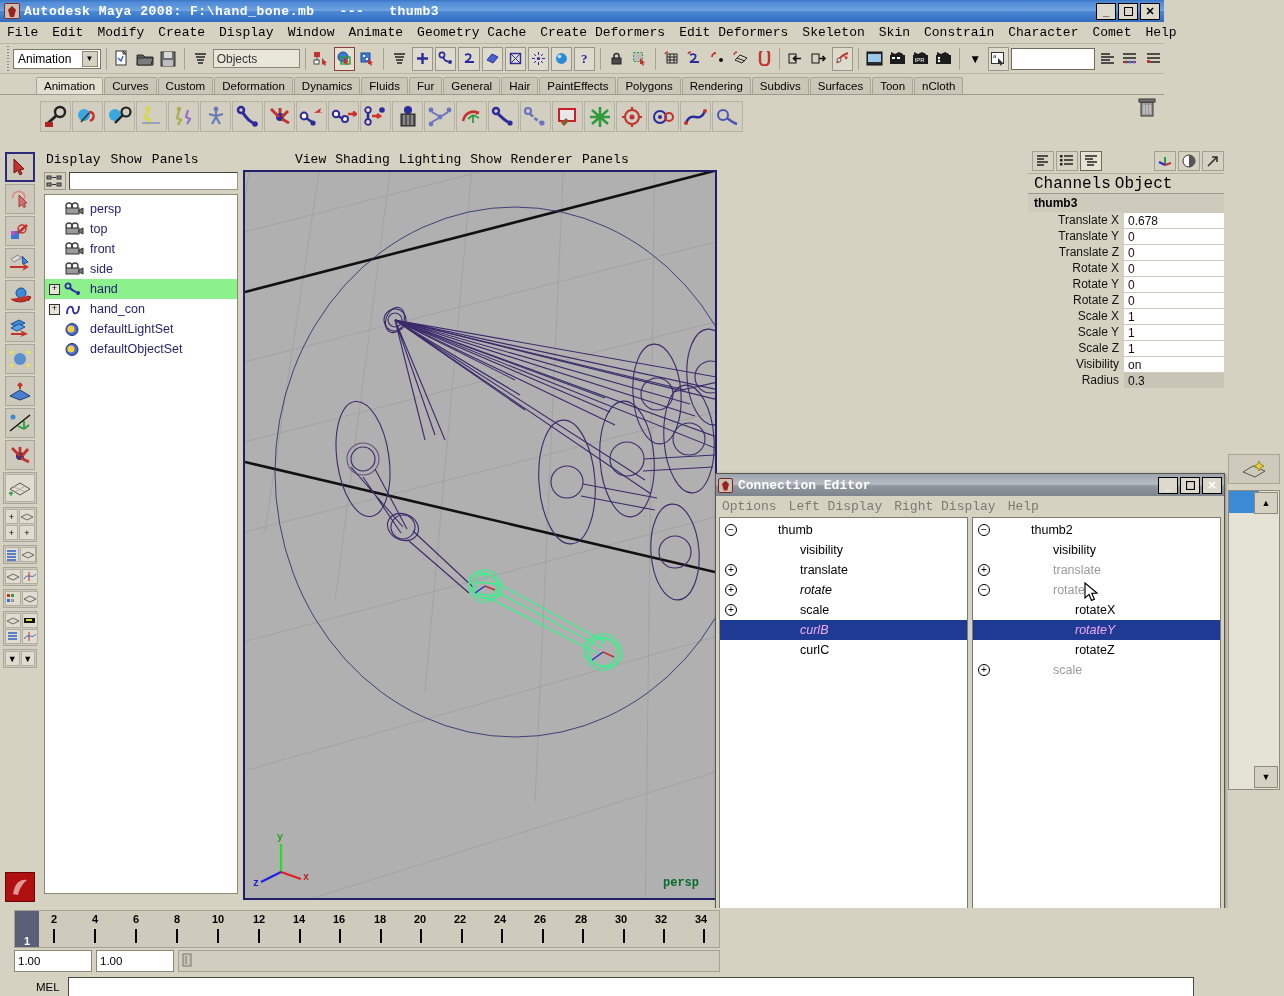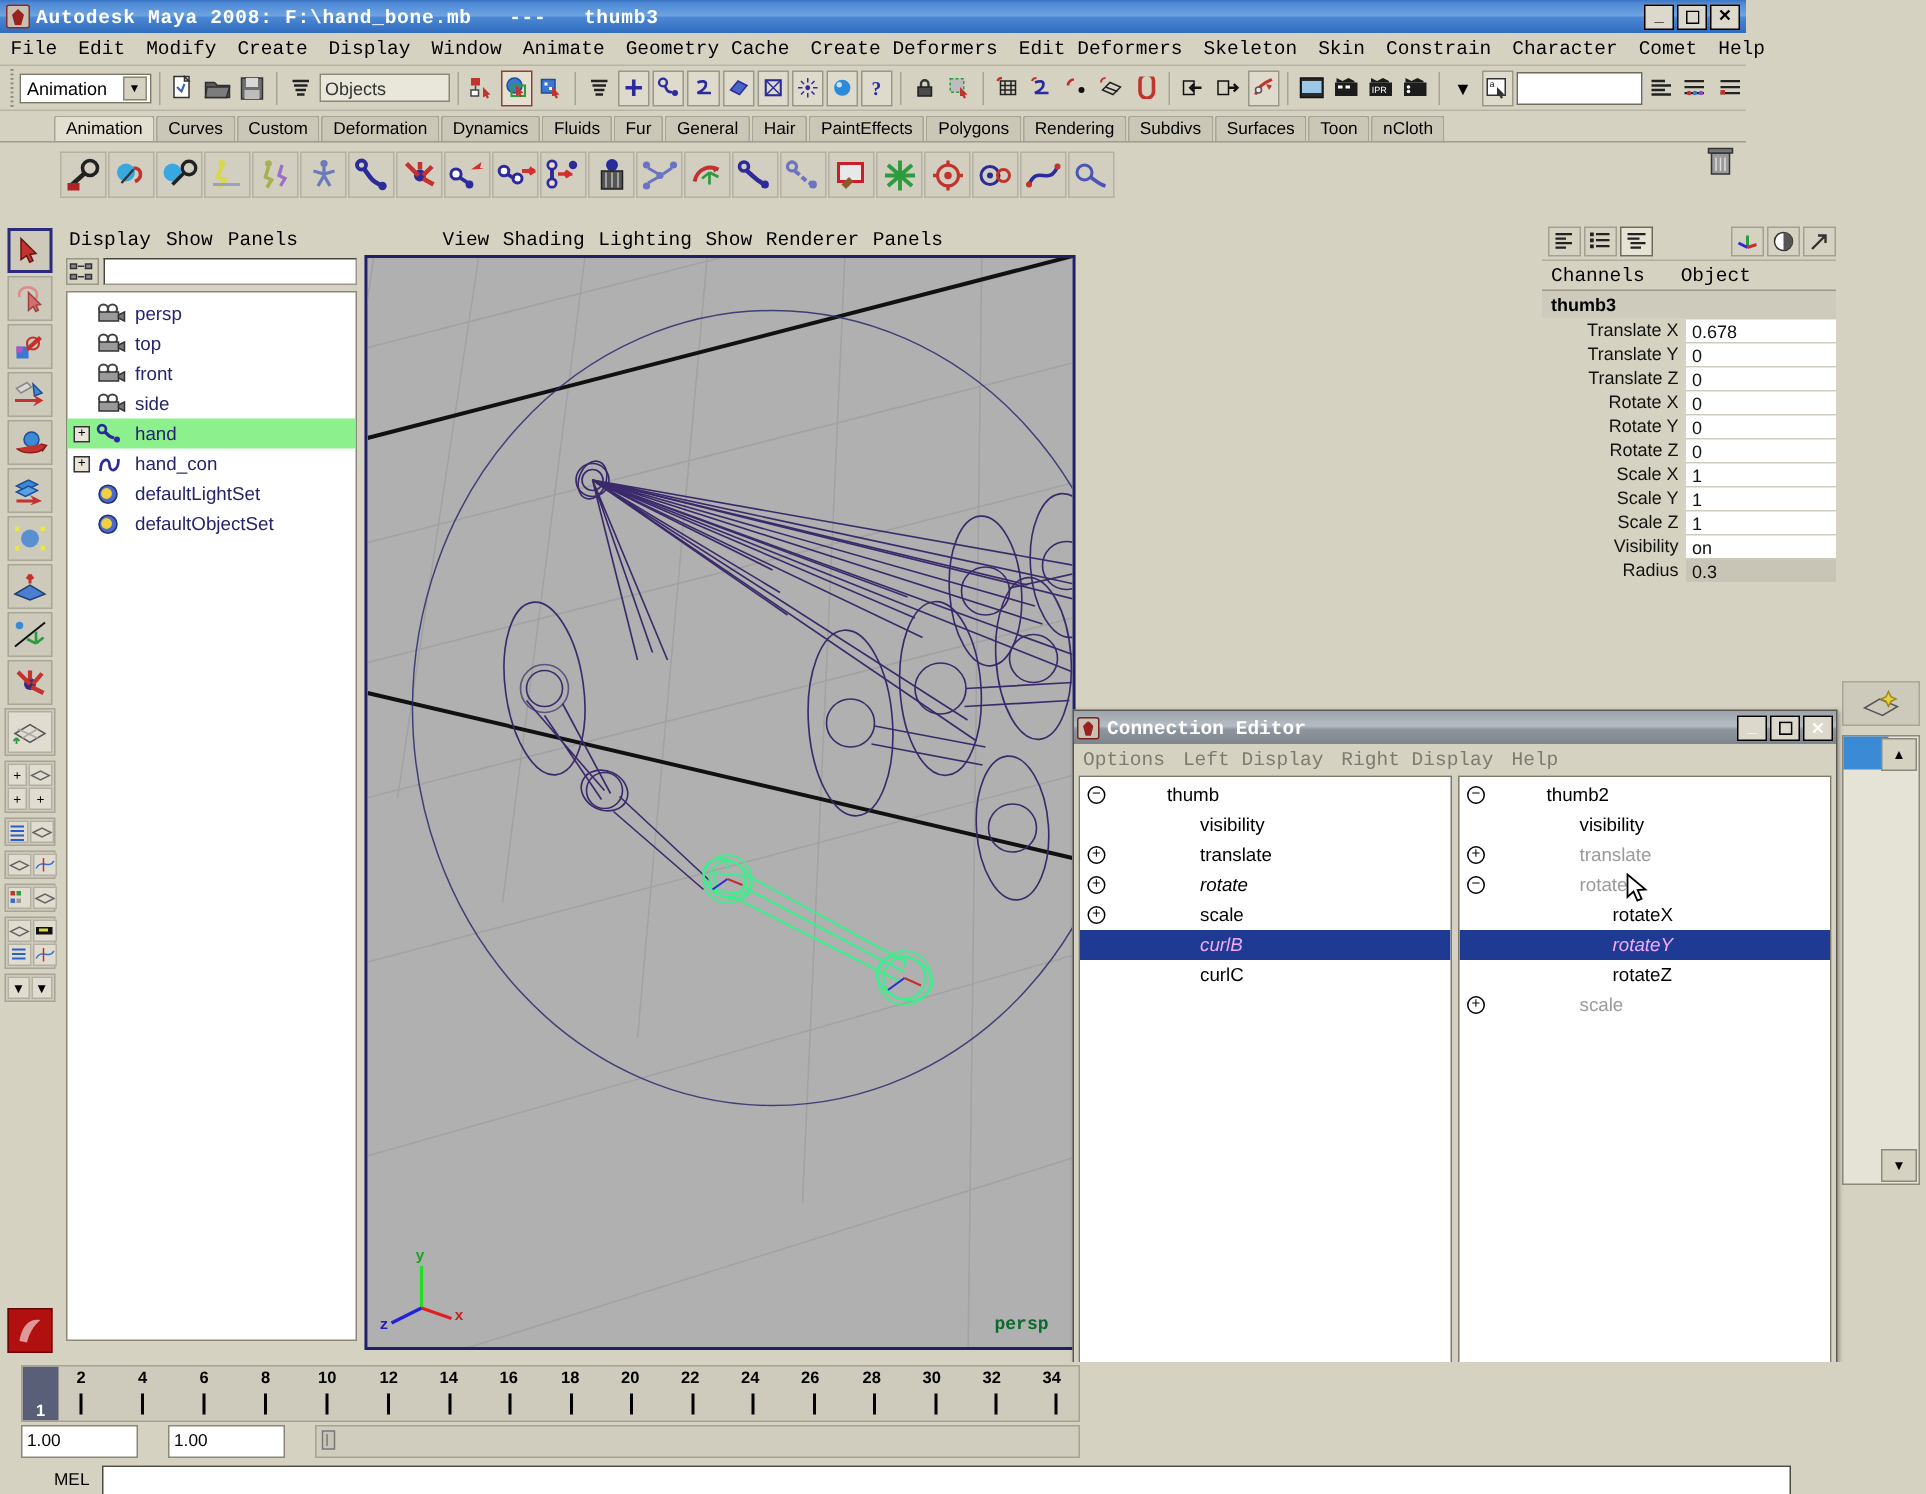--- a/index.html
+++ b/index.html
@@ -141,22 +141,22 @@
   .vplabel{position:absolute;right:16px;bottom:8px;color:#0a6b2a;
     font-family:"Liberation Mono",monospace;font-size:12px;font-weight:bold;}
 
   
   .chbox{position:absolute;left:1028px;top:0;width:196px;height:760px;background:#d6d2c2;}
   .chicons{height:26px;display:flex;align-items:center;padding-left:4px;gap:2px;
     border-bottom:1px solid #b0ac9e;}
   .chib{width:22px;height:20px;border:1px solid #a3a092;background:#d6d2c2;
     display:flex;align-items:center;justify-content:center;}
   .chib.on{border:1px solid #6c6a5c;background:#e6e2d4;}
-  .chmenu{height:20px;display:flex;align-items:center;gap:24px;padding-left:6px;
-    font-family:"Liberation Mono",monospace;font-size:13px;border-bottom:1px solid #9c988a;}
+  .chmenu{height:20px;display:flex;align-items:center;gap:4px;padding-left:6px;
+    font-family:"Liberation Mono",monospace;font-size:16px;border-bottom:1px solid #9c988a;}
   .chname{height:18px;display:flex;align-items:center;padding-left:6px;font-weight:bold;
     font-size:12px;background:#cfcbbc;}
   .chrow{display:flex;height:16px;align-items:center;font-size:12px;}
   .chlab{flex:1;text-align:right;padding-right:5px;color:#111;}
   .chval{width:100px;background:#fff;border-top:1px solid #cfcbbc;height:16px;
     padding-left:4px;display:flex;align-items:center;color:#111;}
   .chval.grey{background:#c8c4b6;}
 
   
   .righttools{position:absolute;left:1224px;top:0;width:60px;height:760px;background:#d6d2c2;}
@@ -205,21 +205,21 @@
     font-family:"Liberation Sans",sans-serif;}
 
   
   .bottom{position:absolute;left:0;top:908px;width:1284px;height:88px;background:#d6d2c2;}
   .timeline{position:absolute;left:14px;top:2px;width:706px;height:38px;background:#cfcbbc;
     border:1px solid #a6a294;overflow:hidden;}
   .tlnum{position:absolute;top:2px;font-size:11px;font-weight:bold;color:#000;}
   .tltick{position:absolute;top:18px;width:2px;height:14px;background:#000;}
   .tlcur{position:absolute;left:0;top:0;width:24px;height:36px;background:#5a5f78;
     display:flex;align-items:flex-end;justify-content:center;color:#fff;font-size:11px;font-weight:bold;}
-  .rangerow{position:absolute;left:14px;top:42px;width:706px;height:24px;display:flex;gap:20px;}
+  .rangerow{position:absolute;left:14px;top:42px;width:706px;height:24px;display:flex;gap:4px;}
   .rangebox{width:78px;height:22px;background:#fff;border:1px solid #8b8878;
     display:flex;align-items:center;padding-left:3px;font-size:11.5px;}
   .rangebar{flex:1;height:22px;background:#d1cdbe;border:1px solid #a6a294;
     display:flex;align-items:center;padding-left:3px;}
   .melrow{position:absolute;left:14px;top:68px;width:1180px;height:22px;display:flex;align-items:center;gap:8px;}
   .mellabel{font-size:11.5px;padding-left:22px;}
   .melinput{flex:1;height:20px;background:#fff;border:1px solid #4c4a40;}
   .cursor{position:absolute;pointer-events:none;}
 </style>
 </head>

